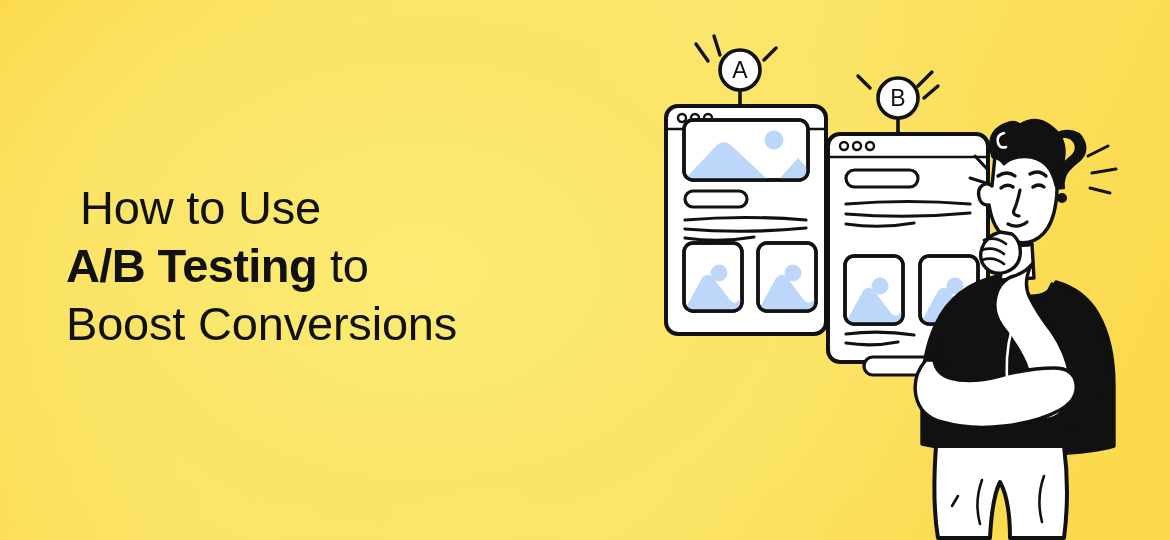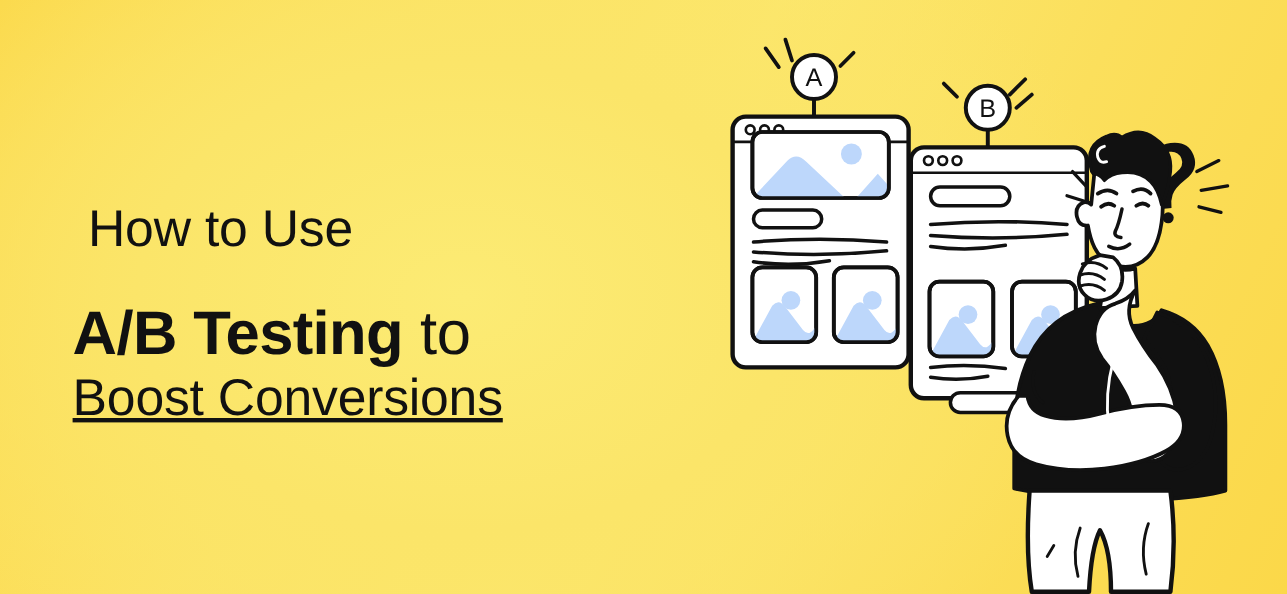--- a/index.html
+++ b/index.html
@@ -17,22 +17,22 @@
 
   
   .headline{
     position:absolute;left:66px;top:179px;
     line-height:58px;
     color:#111111;
     letter-spacing:-0.2px;
   }
   .hl-line{display:block;white-space:nowrap;}
   .hl-1{font-size:47px;font-weight:400;margin-left:14px;}
-  .hl-2{font-size:56px;font-weight:400;margin-top:37px;}
-  .hl-3{font-size:47px;font-weight:400;text-decoration:underline;}
+  .hl-2{font-size:47px;font-weight:400;}
+  .hl-3{font-size:47px;font-weight:400;}
   .hl-strong{font-weight:700;letter-spacing:-0.6px;}
 
   
   #art{position:absolute;left:640px;top:28px;width:530px;height:500px;}
   #art svg{display:block;width:530px;height:500px;overflow:visible;}
 </style>
 </head>
 <body>
 
 <div id="stage">

